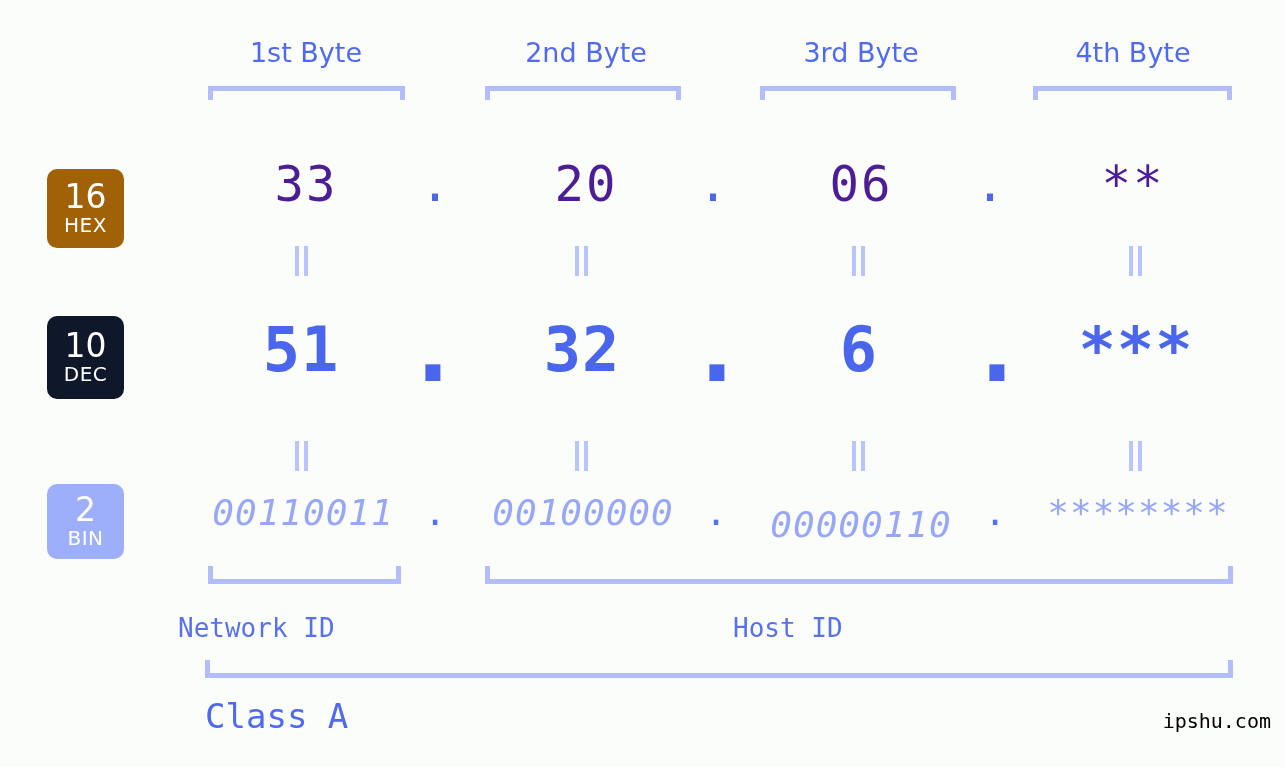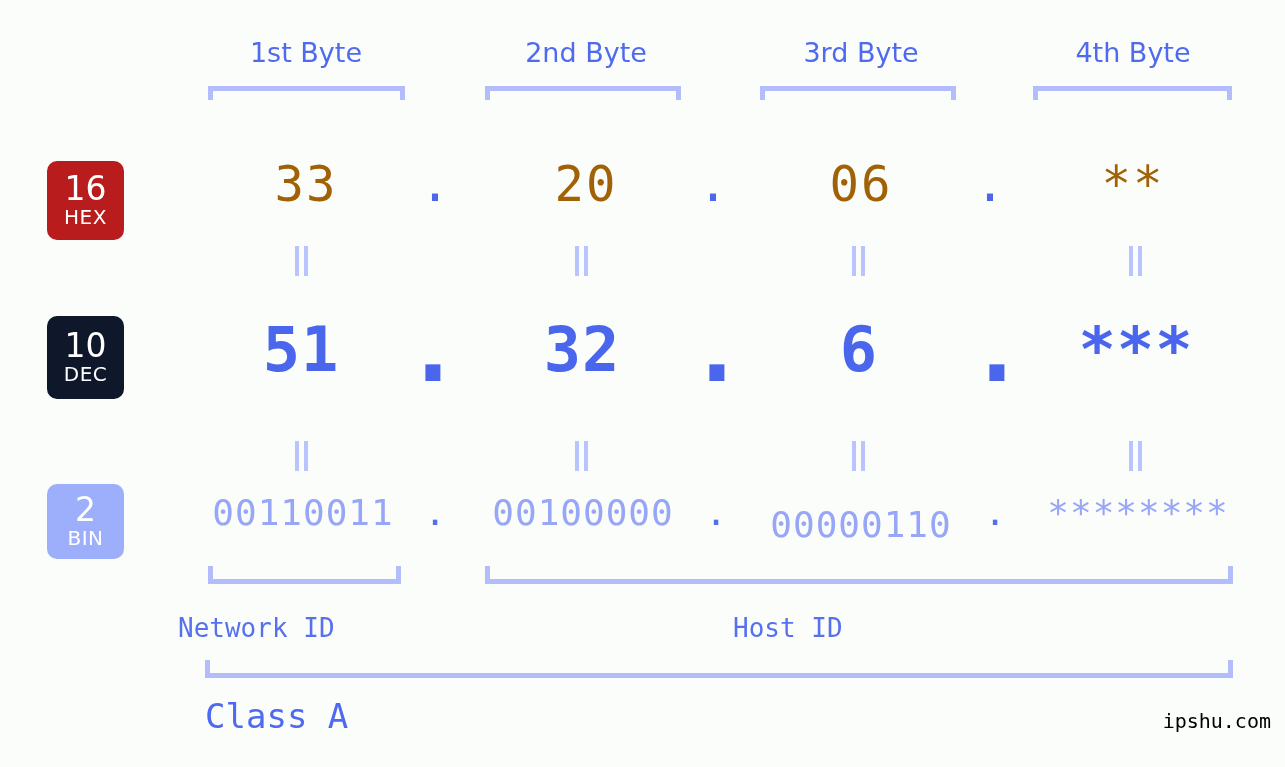--- a/index.html
+++ b/index.html
@@ -67,37 +67,37 @@
     font-size: 33px;
     line-height: 34px;
     font-weight: 400;
   }
   .badge .nm {
     font-size: 20px;
     line-height: 23px;
     font-weight: 400;
     letter-spacing: 0.5px;
   }
-  #badge-hex { top: 161px; height: 79px; background: #b91c1c; }
+  #badge-hex { top: 169px; height: 79px; background: #a16207; }
   #badge-dec { top: 316px; height: 83px; background: #0f172a; }
   #badge-bin { top: 484px; height: 75px; background: #9daffa; }
 
   
   .val {
     position: absolute;
     text-align: center;
     white-space: nowrap;
     font-family: "DejaVu Sans Mono", monospace;
   }
 
   .row-hex .val {
     top: 152px;
     font-size: 49px;
     line-height: 66px;
-    color: #a16207;
+    color: #4c1d95;
     letter-spacing: 2px;
   }
   .row-hex .sep {
     top: 152px;
     font-size: 49px;
     line-height: 66px;
     color: #4f66ea;
   }
 
   .row-dec .val {
@@ -115,20 +115,21 @@
     color: #4a66ec;
     font-weight: 700;
   }
 
   .row-bin .val {
     top: 489px;
     font-size: 36px;
     line-height: 48px;
     color: #97a6f6;
     letter-spacing: 1px;
+    font-style: italic;
   }
   .row-bin .sep {
     top: 489px;
     font-size: 36px;
     line-height: 48px;
     color: #5570ec;
   }
 
   .sep {
     position: absolute;

